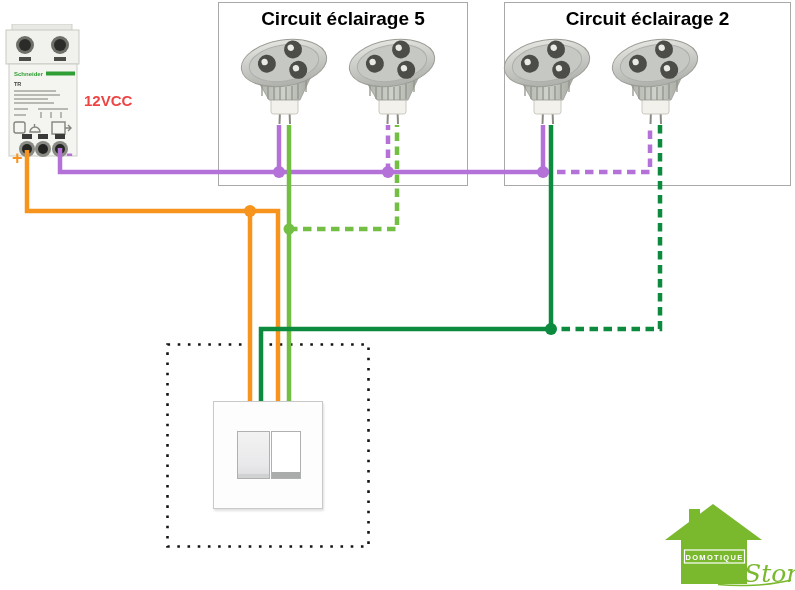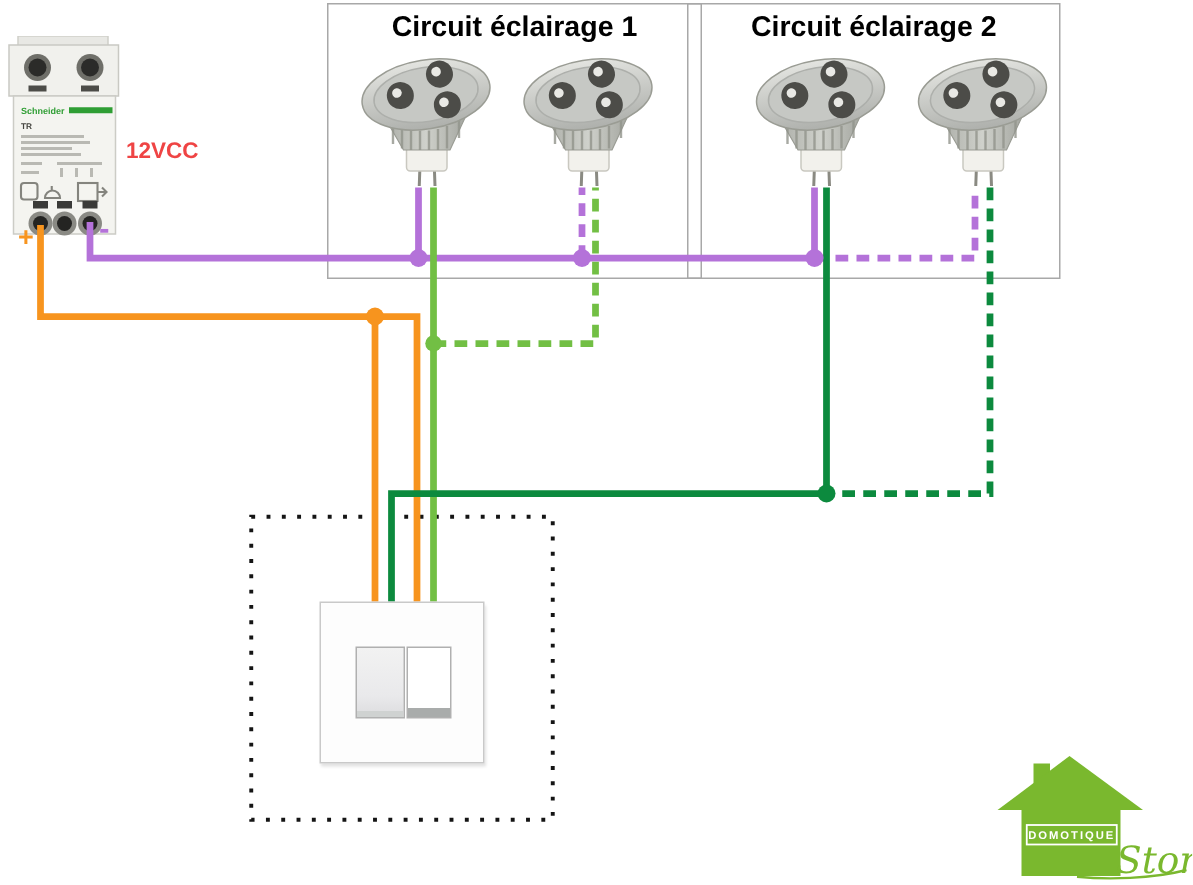--- a/index.html
+++ b/index.html
@@ -10,21 +10,21 @@
     --logo-green:#7ab82e;
     --box-border:#a8a8a8;
   }
   html,body{margin:0;padding:0;background:#fff;}
   .canvas{position:relative;width:795px;height:590px;background:#fff;overflow:hidden;
           font-family:"Liberation Sans",sans-serif;}
   .abs{position:absolute;}
   .circuit-box{position:absolute;top:2px;height:184px;border:1px solid var(--box-border);box-sizing:border-box;}
   .circuit-title{margin-top:5px;text-align:center;font-size:19px;font-weight:bold;color:#000;letter-spacing:0;}
   #box1{left:218px;width:250px;}
-  #box2{left:458px;width:249px;}
+  #box2{left:504px;width:287px;}
   .bulb{position:absolute;top:38px;width:92px;height:88px;}
   .label-12vcc{left:84px;top:92px;font-size:15px;font-weight:bold;color:#ef4444;}
   .label-plus{left:12px;top:148px;font-size:18px;font-weight:bold;color:var(--wire-positive);}
   .label-minus{left:66px;top:141px;font-size:21px;font-weight:bold;color:var(--wire-negative);}
   .plate{left:213px;top:401px;width:110px;height:108px;background:#fdfdfd;
          border:1px solid #c9c9c9;box-sizing:border-box;box-shadow:1px 2px 2px rgba(0,0,0,0.12);}
   .rocker{position:absolute;top:29px;height:48px;border:1px solid #b0b0b0;box-sizing:border-box;}
   .rocker-left{left:23px;width:33px;background:linear-gradient(180deg,#f2f2f2 0%,#e9e9eb 70%,#dcdcde 100%);}
   .rocker-right{left:57px;width:30px;background:#fff;}
   .rocker-shade{position:absolute;left:0;bottom:0;width:100%;height:6px;background:#a9acab;}
@@ -125,21 +125,21 @@
       <circle cx="56" cy="125" r="8" fill="#8a8a84"></circle>
         <circle cx="56" cy="125" r="5" fill="#242422"></circle>
     </g>
   </svg>
 
   <div class="abs label-12vcc">12VCC</div>
   <div class="abs label-plus">+</div>
   <div class="abs label-minus">-</div>
 
   <div class="circuit-box" id="box1">
-    <div class="circuit-title">Circuit éclairage 1</div>
+    <div class="circuit-title">Circuit éclairage 5</div>
   </div>
   <div class="circuit-box" id="box2">
     <div class="circuit-title">Circuit éclairage 2</div>
   </div>
 
   <svg class="bulb" style="left:238px" viewBox="0 0 92 88">
       <use href="#bulbdef"></use>
     </svg>
   <svg class="bulb" style="left:346px" viewBox="0 0 92 88">
       <use href="#bulbdef"></use>

